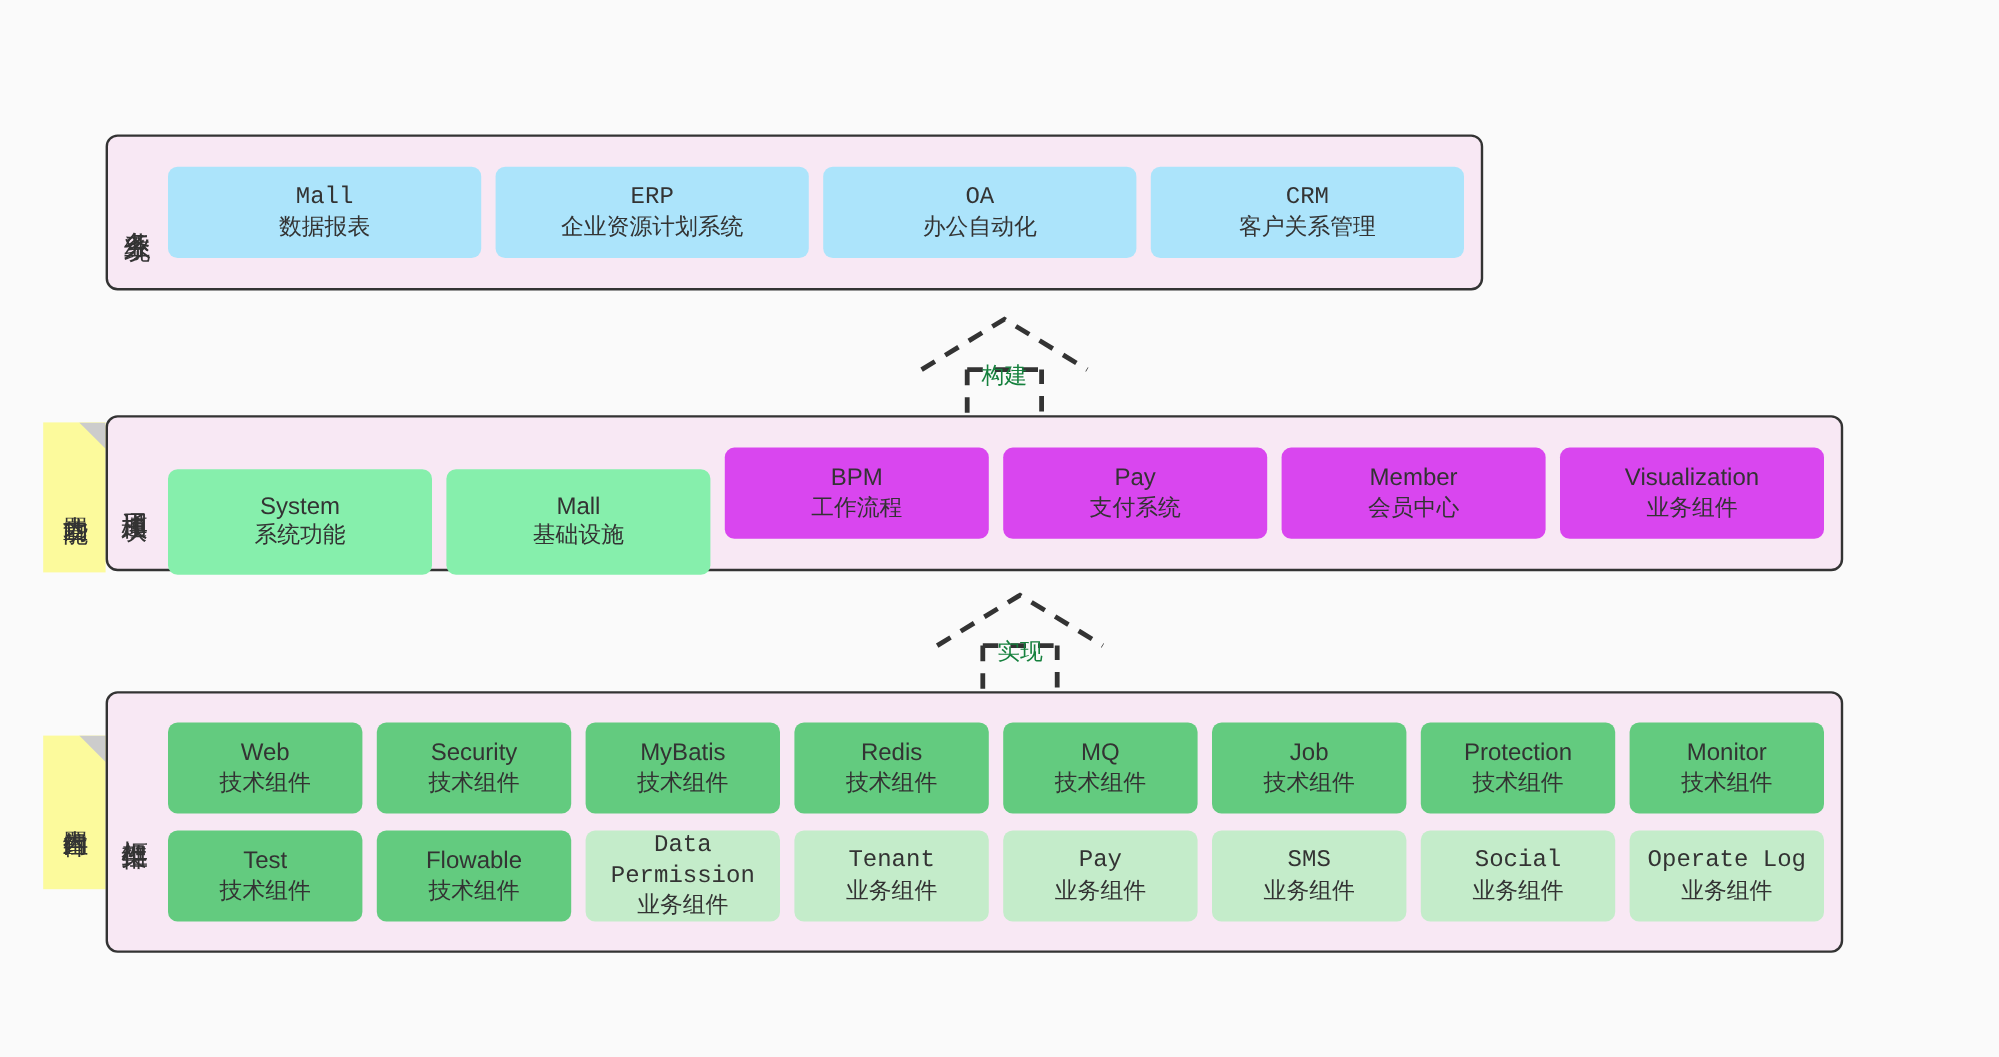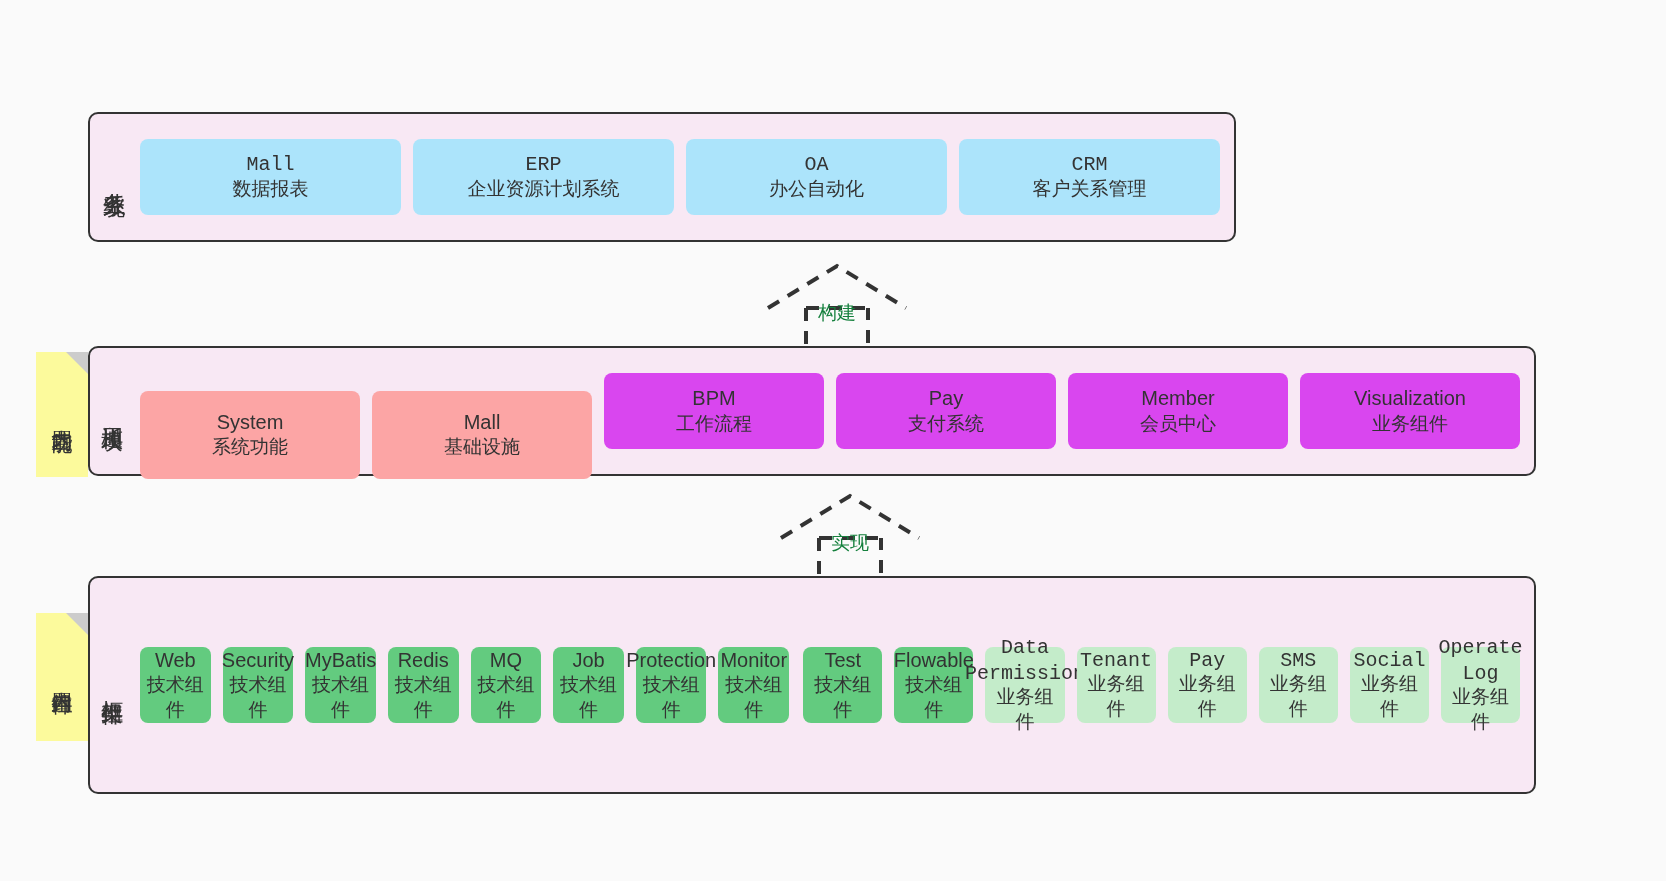--- a/index.html
+++ b/index.html
@@ -39,21 +39,21 @@
   }
   .layer-body{
     flex:1 1 auto;
     display:flex;
     align-items:center;
     gap:12px;
     padding:0 14px 0 6px;
     box-sizing:border-box;
   }
   .layer-body.two-rows{
-    flex-direction:row;
+    flex-direction:column;
     justify-content:center;
     gap:14px;
     padding:12px 14px 12px 6px;
   }
   .grid-row{
     display:flex;
     align-items:stretch;
     gap:12px;
     width:100%;
   }
@@ -70,21 +70,21 @@
     justify-content:center;
     text-align:center;
     font-size:20px;
     line-height:1.28;
     color:#333333;
     padding:6px 6px;
     user-select:none;
   }
   .card .sub{font-size:19px;}
   .card.biz{background:#ace4fb;height:76px;}
-  .card.mod-strong{background:#fca5a5;height:88px;margin-top:47px;}
+  .card.mod-strong{background:#86efac;height:88px;margin-top:47px;}
   .card.mod-light{background:#d946ef;height:76px;}
   .card.comp-strong{background:#63cb7f;height:76px;}
   .card.comp-light{background:#c4ecca;height:76px;font-family:Liberation Mono, monospace;}
 
   
   .note{
     position:absolute;
     box-sizing:border-box;
     background:#fcfa9c;
     width:52px;

